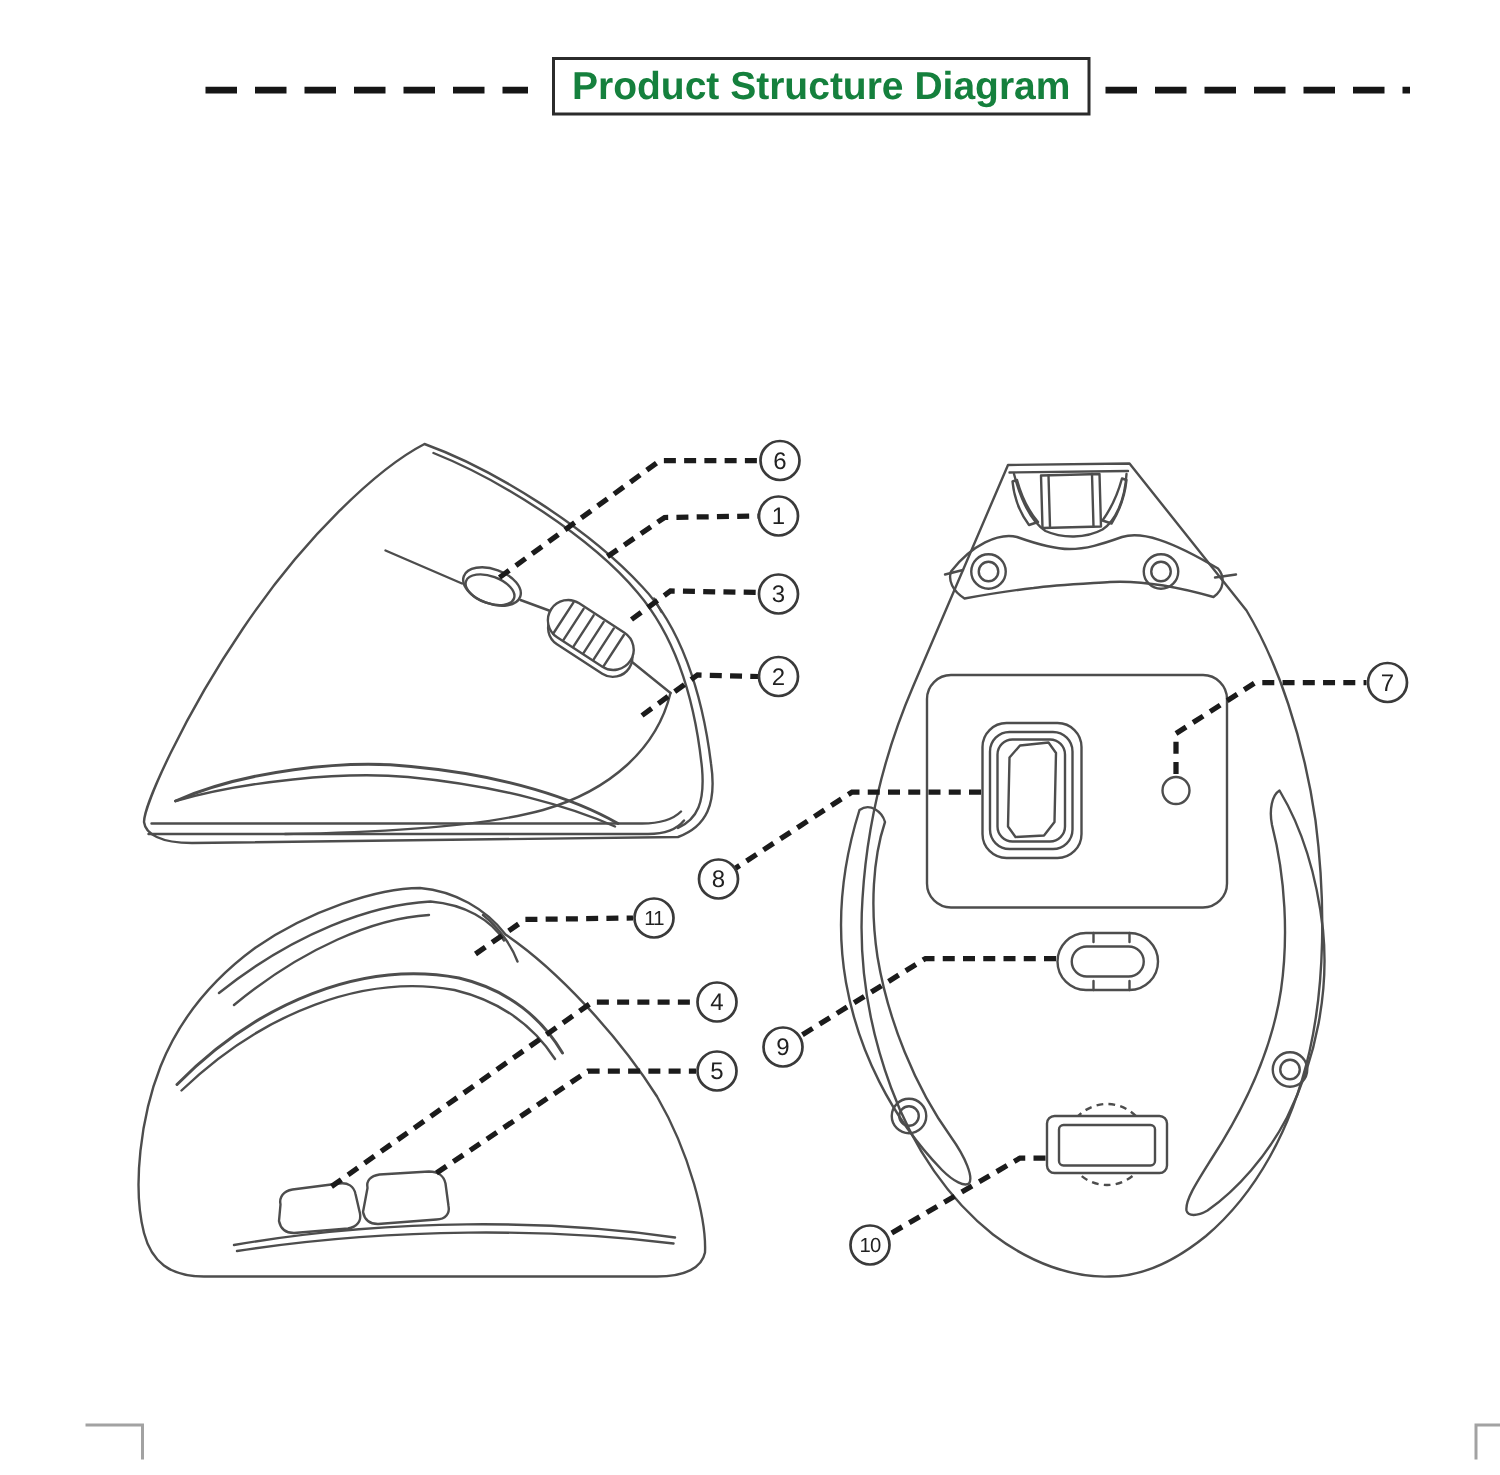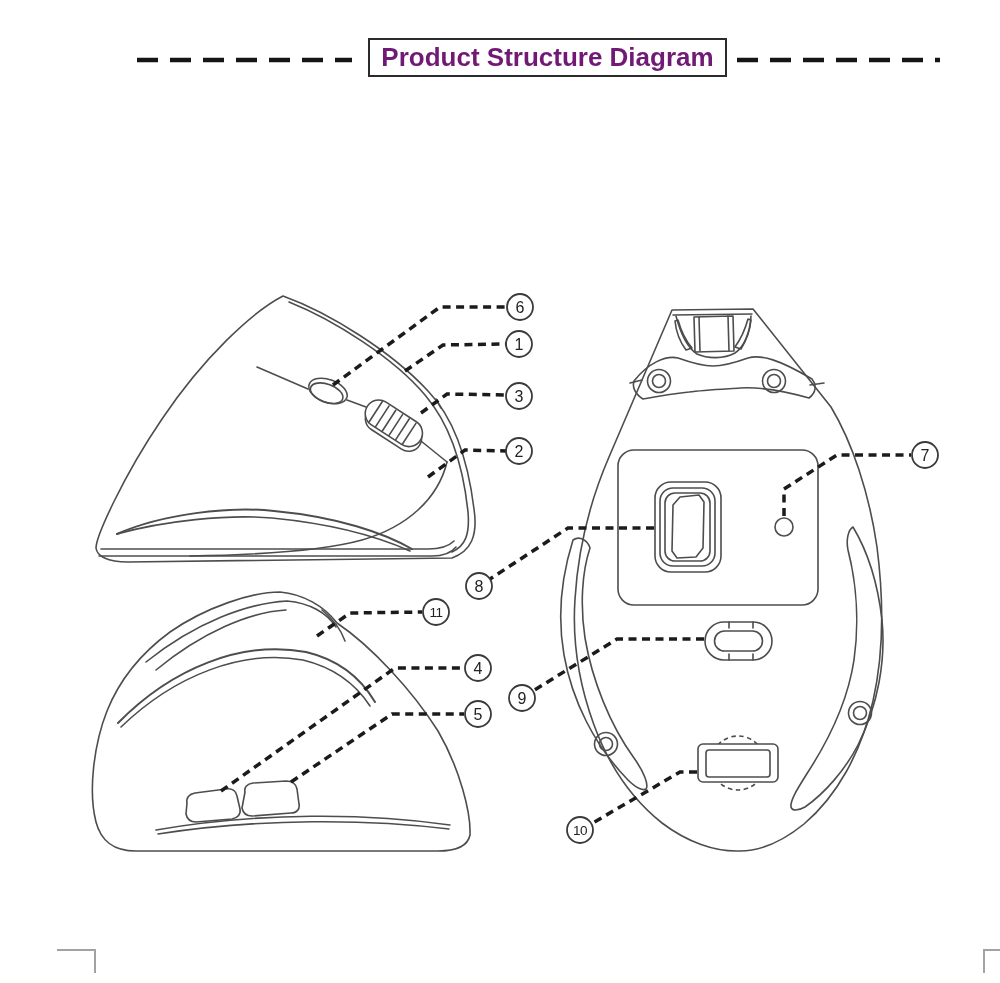--- a/index.html
+++ b/index.html
@@ -2,21 +2,21 @@
 <html><head>
 <meta charset="utf-8">
 <style>
   html,body{margin:0;padding:0;background:#fff;}
   .stage{position:relative;width:1000px;height:983px;background:#fff;overflow:hidden;
          font-family:"Liberation Sans",sans-serif;}
   .stage svg{position:absolute;left:0;top:0;}
   .title-box{position:absolute;left:368px;top:38px;width:359px;height:39px;
              border:2px solid #2b2b2b;background:#fff;box-sizing:border-box;
              display:flex;align-items:center;justify-content:center;}
-  .title-box span{font-size:26px;font-weight:700;color:#701a75;white-space:nowrap;
+  .title-box span{font-size:26px;font-weight:700;color:#15803d;white-space:nowrap;
                   letter-spacing:0px;}
   
   .ln{fill:none;stroke:#4d4d4d;stroke-width:1.6;stroke-linecap:round;stroke-linejoin:round;}
   .ln2{fill:none;stroke:#4d4d4d;stroke-width:2;stroke-linecap:round;stroke-linejoin:round;}
   .lnw{fill:#fff;stroke:#4d4d4d;stroke-width:1.6;stroke-linejoin:round;}
   .dash{fill:none;stroke:#1b1b1b;stroke-width:3.5;stroke-dasharray:8 5.5;stroke-linecap:butt;}
   .hdash{fill:none;stroke:#151515;stroke-width:4.5;stroke-dasharray:21 12;stroke-linecap:butt;}
   .corner{fill:none;stroke:#a2a2a2;stroke-width:2;}
   .usb-dash{fill:none;stroke:#4d4d4d;stroke-width:1.6;stroke-dasharray:4.5 3.5;}
   .co-circle{fill:#fff;stroke:#3a3a3a;stroke-width:1.8;}

